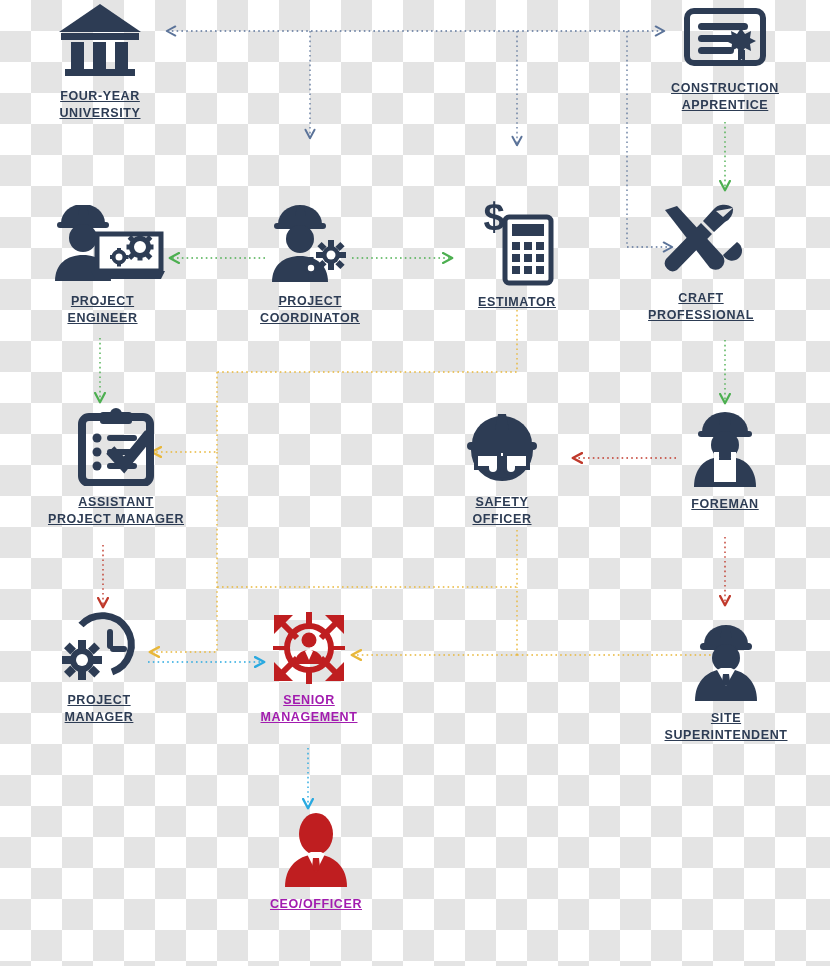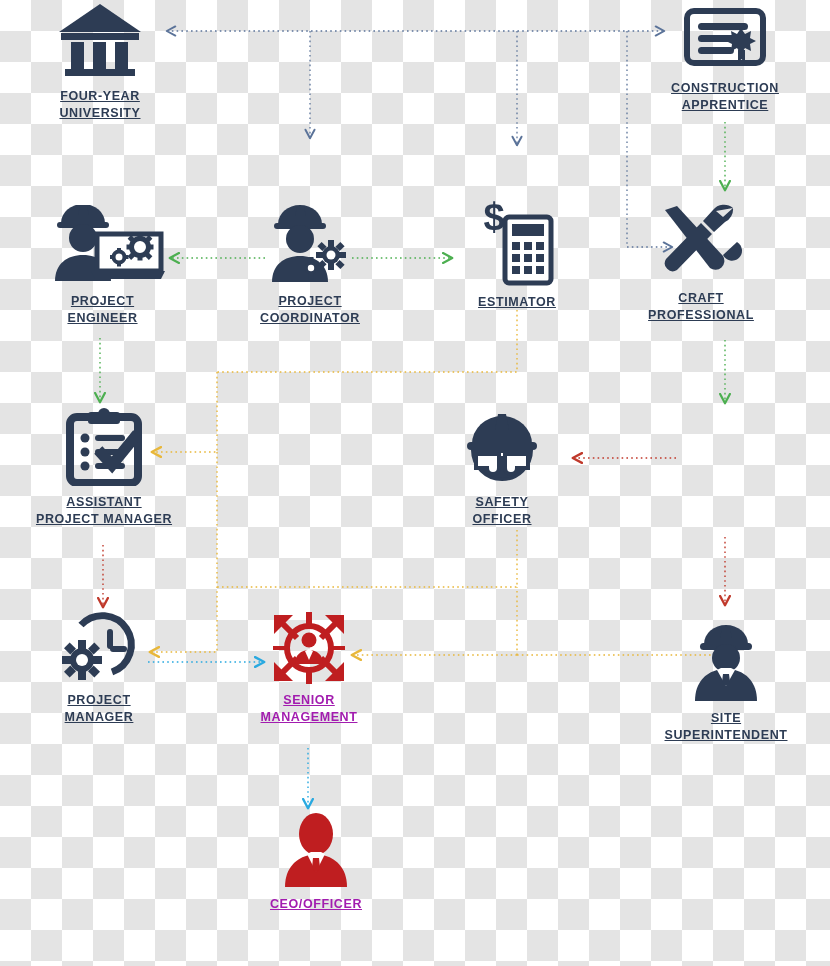--- a/index.html
+++ b/index.html
@@ -266,21 +266,21 @@
         <g fill="#2d3c54" transform="translate(0,0)">
           <path d="M74,8 a14,14 0 0 0 -20,2 L44,21 L55,32 L66,22 a14,14 0 0 0 8,-14 L64,17 L57,11 Z"></path>
           <path d="M42,23 L53,34 L18,70 a8,8 0 0 1 -11,-11 Z"></path>
         </g>
       </svg>
     </div>
     <div class="lbl">CRAFT
 PROFESSIONAL</div>
   </div>
 
-  <div class="node" style="left:18px;top:408px;width:172px;">
+  <div class="node" style="left:30px;top:408px;width:172px;">
     <div class="ico" style="height:78px;">
       <svg width="76" height="78" viewBox="0 0 76 78">
         <circle cx="38" cy="6" r="6" fill="#2d3c54"></circle>
         <rect x="22" y="4" width="32" height="12" rx="3" fill="#2d3c54"></rect>
         <rect x="4" y="9" width="68" height="66" rx="7" fill="none" stroke="#2d3c54" stroke-width="8"></rect>
         <g fill="#2d3c54">
           <circle cx="19" cy="30" r="4.5"></circle>
             <rect x="29" y="27" width="30" height="6" rx="3"></rect>
           <circle cx="19" cy="44" r="4.5"></circle>
             <rect x="29" y="41" width="30" height="6" rx="3"></rect>
@@ -303,20 +303,37 @@
         <path d="M15,42 a28,28 0 0 0 56,0 z" fill="none" stroke="#2d3c54" stroke-width="6"></path>
         <path d="M17,48 a26,22 0 0 0 52,0 z" fill="#2d3c54"></path>
         <path d="M17,46 L40,46 L40,60 a6,6 0 0 1 -12,0 L17,60 Z" fill="#ffffff" stroke="#2d3c54" stroke-width="4"></path>
         <path d="M69,46 L46,46 L46,60 a6,6 0 0 0 12,0 L69,60 Z" fill="#ffffff" stroke="#2d3c54" stroke-width="4"></path>
       </svg>
     </div>
     <div class="lbl">SAFETY
 OFFICER</div>
   </div>
 
+  <div class="node" style="left:650px;top:412px;width:150px;">
+    <div class="ico" style="height:76px;">
+      <svg width="74" height="76" viewBox="0 0 74 76">
+        <path d="M14,20 a23,20 0 0 1 46,0 z" fill="#2d3c54"></path>
+        <path d="M33,3 l8,0 l2,10 l-12,0 z" fill="#2d3c54"></path>
+        <rect x="10" y="19" width="54" height="6" rx="3" fill="#2d3c54"></rect>
+        <circle cx="37" cy="33" r="14" fill="#2d3c54"></circle>
+        <path d="M6,75 c0-18 10-27 20-29 l22,0 c10,2 20,11 20,29 z" fill="#2d3c54"></path>
+        <rect x="26" y="48" width="22" height="22" fill="#ffffff"></rect>
+        <path d="M26,48 L26,40 L31,40 L31,48 Z" fill="#ffffff"></path>
+        <path d="M43,48 L43,40 L48,40 L48,48 Z" fill="#ffffff"></path>
+        <circle cx="30" cy="64" r="3" fill="#ffffff"></circle>
+        <circle cx="44" cy="64" r="3" fill="#ffffff"></circle>
+      </svg>
+    </div>
+    <div class="lbl">FOREMAN</div>
+  </div>
 
   <div class="node" style="left:20px;top:608px;width:158px;">
     <div class="ico" style="height:76px;">
       <svg width="86" height="76" viewBox="0 0 86 76">
         <path d="M56,64 a29,29 0 1 0 -31,-47" fill="none" stroke="#2d3c54" stroke-width="7"></path>
         <rect x="51" y="21" width="6" height="20" rx="3" fill="#2d3c54"></rect>
         <rect x="54" y="38" width="17" height="6" rx="3" fill="#2d3c54"></rect>
         <circle cx="26" cy="52" r="12" fill="#2d3c54"></circle>
         <g fill="#2d3c54">
           <rect x="22" y="32" width="8" height="9"></rect>

